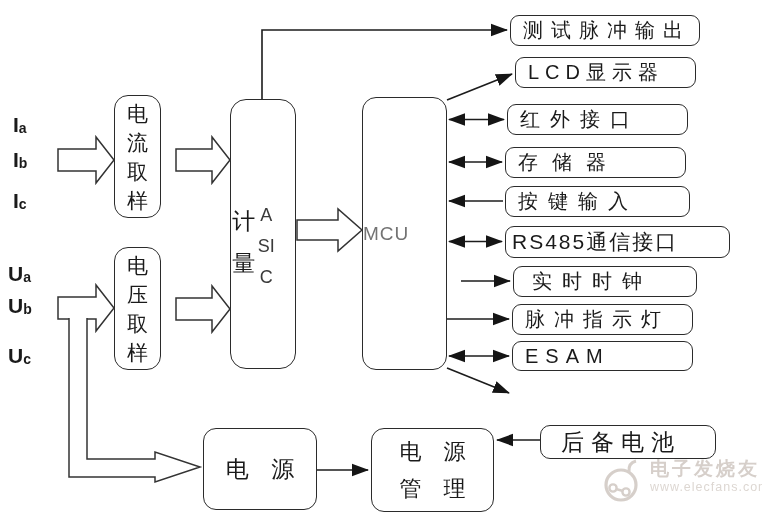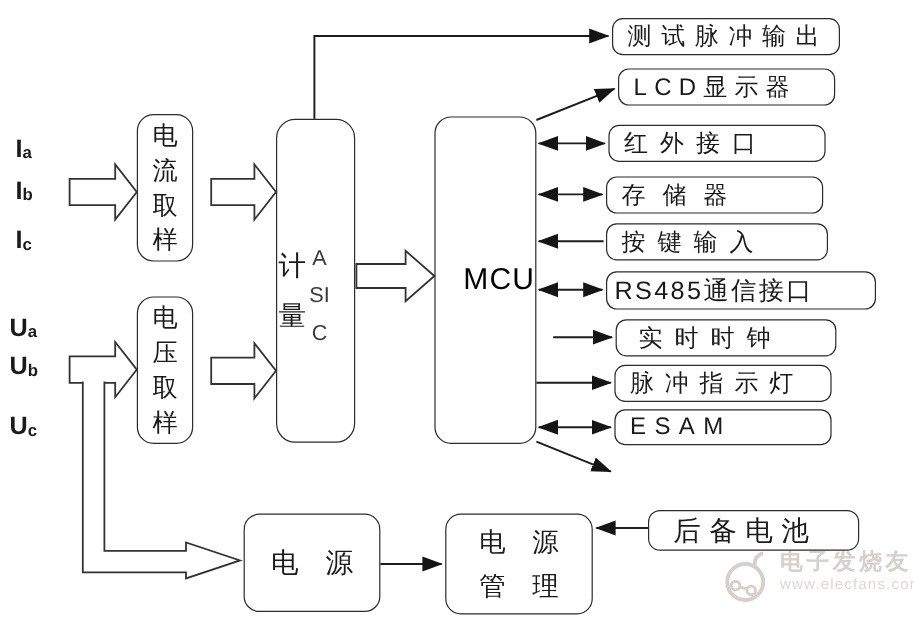--- a/index.html
+++ b/index.html
@@ -16,21 +16,21 @@
   .vbox{border-radius:14px;justify-content:center;}
   .vtext{
     width:1.05em;word-break:break-all;text-align:center;
     font-size:21px;line-height:29px;margin:12px auto;
   }
   
   .asic{border-radius:16px;justify-content:flex-start;padding-top:16px;}
   .asic .cn{width:1.1em;word-break:break-all;text-align:center;font-size:23px;line-height:42px;}
   .asic .en{width:1.1em;word-break:break-all;text-align:center;font-size:18px;line-height:31px;margin-top:8px;color:#3a3a3a;}
   
-  .mcu{border-radius:14px;justify-content:flex-end;font-size:25px;letter-spacing:1px;color:#000000;}
+  .mcu{border-radius:14px;justify-content:flex-start;font-size:19px;letter-spacing:1px;color:#737373;}
   
   .pbox{height:31px;border-radius:9px;font-size:20px;letter-spacing:8px;padding-left:12px;white-space:nowrap;overflow:hidden;}
   
   .bigbox{border-radius:13px;justify-content:center;font-size:23px;}
   .pm{flex-direction:column;justify-content:center;line-height:37px;font-size:22px;}
   .ws{word-spacing:16px;}
   
   .phase{position:absolute;font-weight:bold;white-space:nowrap;z-index:1;}
   .phase .base{font-size:21px;}
   .phase .sub{font-size:14px;vertical-align:-1px;}

